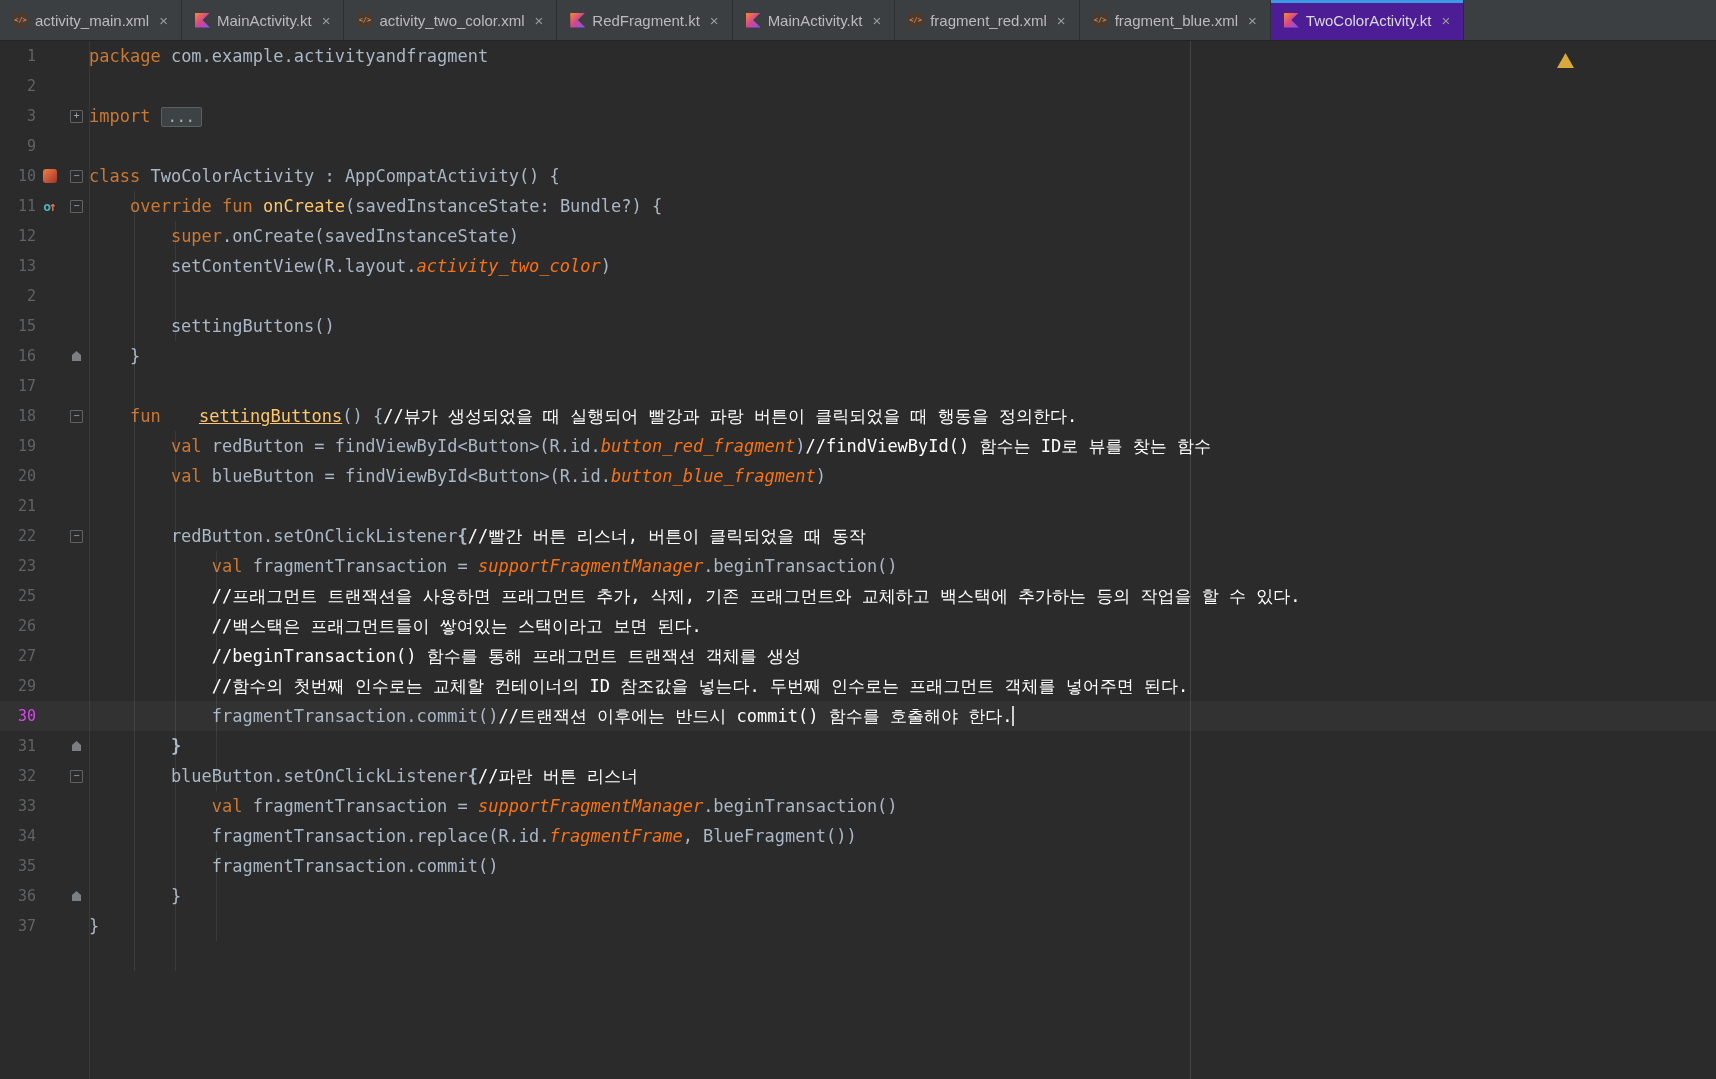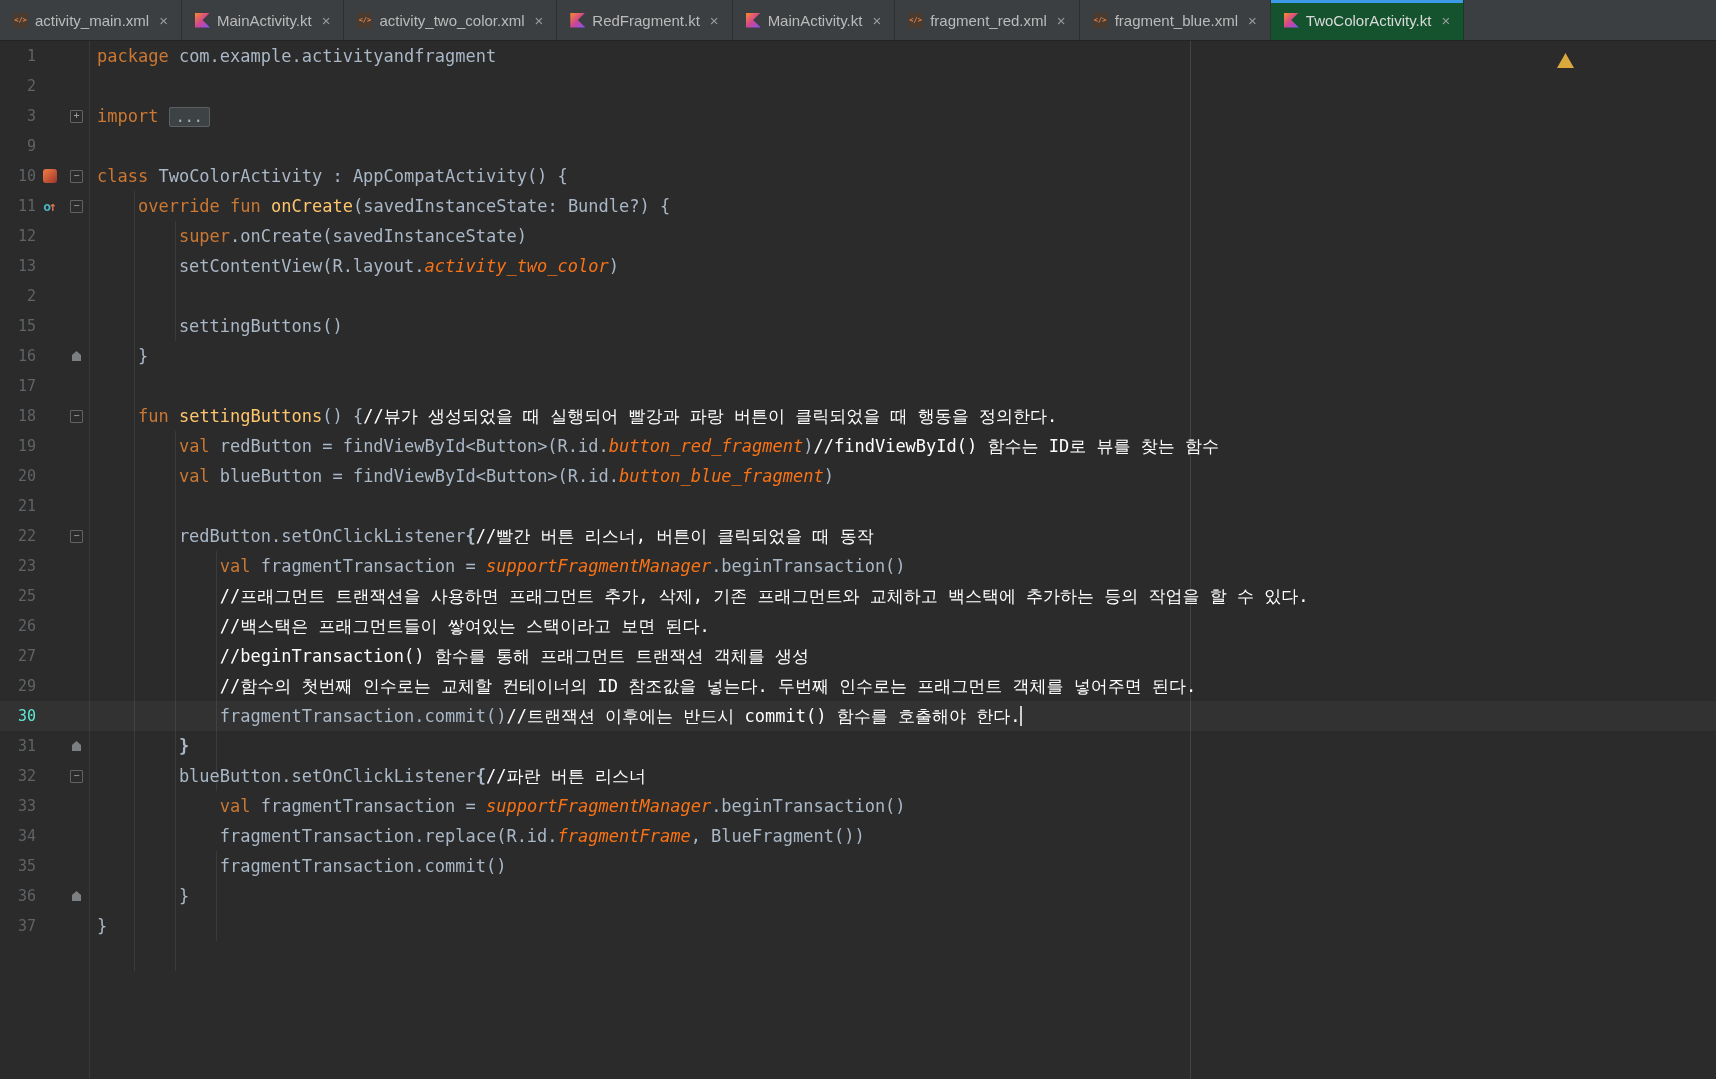--- a/index.html
+++ b/index.html
@@ -5,47 +5,47 @@
   html,body{margin:0;padding:0;background:#1e1e1e;}
   .app{position:relative;width:1716px;height:1079px;background:#2B2B2B;overflow:hidden;
        font-family:"DejaVu Sans Mono","DejaVu Sans",monospace;}
 
   
   .tabbar{height:40px;background:#3C3F41;display:flex;align-items:stretch;overflow:hidden;
           border-bottom:1px solid #242424;}
   .tab{position:relative;display:flex;align-items:center;gap:7px;padding:0 13px;
        font-family:"Liberation Sans",sans-serif;font-size:15px;color:#BBBBBB;
        border-right:1px solid rgba(0,0,0,0.25);white-space:nowrap;cursor:pointer;}
-  .tab.active{background:#14532d;color:#DADADA;}
+  .tab.active{background:#4c1d95;color:#DADADA;}
   .tab-underline{position:absolute;top:0;left:0;right:0;height:3px;background:#3D9AE6;}
   .tab-close{color:#9A9DA0;font-size:15px;margin-left:3px;}
   .icon-kt{display:inline-block;width:15px;height:15px;flex:none;
            background:linear-gradient(135deg,#F88C2B 0%,#D2478B 48%,#7F52FF 100%);
            clip-path:polygon(0 0,100% 0,50% 50%,100% 100%,0 100%);}
   .icon-xml{display:flex;align-items:center;justify-content:center;width:15px;height:15px;flex:none;
             border-radius:2px;background:#4A3B30;color:#E8874C;font-size:7px;font-weight:bold;
             font-family:"DejaVu Sans Mono",monospace;}
 
   
   .editor{position:absolute;top:41px;left:0;right:0;bottom:0;background:#2B2B2B;}
   #rows{position:absolute;top:0;left:0;right:0;}
   .row{display:flex;height:30px;line-height:30px;font-size:17px;white-space:pre;}
   .row.current{background:#323232;}
   .gut{width:89px;flex:none;display:flex;align-items:center;}
   .lnum{width:36px;flex:none;text-align:right;color:#606366;font-size:15px;}
-  .lnum.cur{color:#5eead4;}
+  .lnum.cur{color:#d946ef;}
   .markslot{width:28px;flex:none;display:flex;align-items:center;justify-content:center;}
   .foldslot{width:25px;flex:none;display:flex;align-items:center;justify-content:center;}
-  .code{flex:1;padding-left:8px;overflow:visible;}
+  .code{flex:1;padding-left:0;overflow:visible;}
 
   .seg-kw{color:#CC7832;}
   .seg-pl{color:#A9B7C6;}
   .seg-plb{color:#A9B7C6;font-weight:bold;}
   .seg-fn{color:#FFC66D;}
-  .seg-fnu{color:#FFC66D;}
+  .seg-fnu{color:#FFC66D;text-decoration:underline;margin-left:28px;}
   .seg-cm{color:#ffffff;}
   .seg-pr{color:#f97316;font-style:italic;}
   .seg-fold{background:#3D4244;border:1px solid #5A5F62;border-radius:2px;padding:0 6px;
             color:#AEB5BA;font-size:15px;}
 
   .caret{display:inline-block;width:2px;height:20px;background:#CFCFCF;vertical-align:-4px;}
 
   .foldbox{display:flex;align-items:center;justify-content:center;width:11px;height:11px;
            border:1px solid #5F6365;border-radius:1px;color:#9DA1A4;font-size:10px;line-height:10px;}
   .foldend{width:9px;height:10px;background:#7B7F82;

